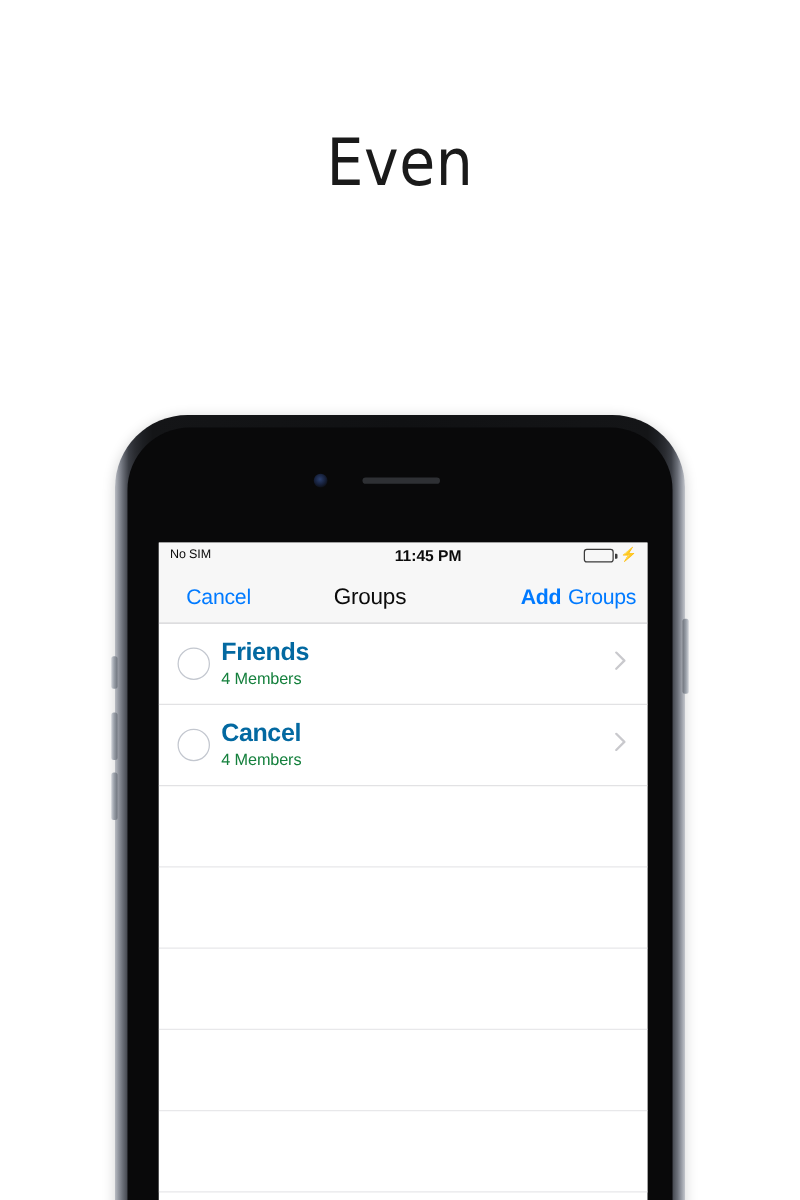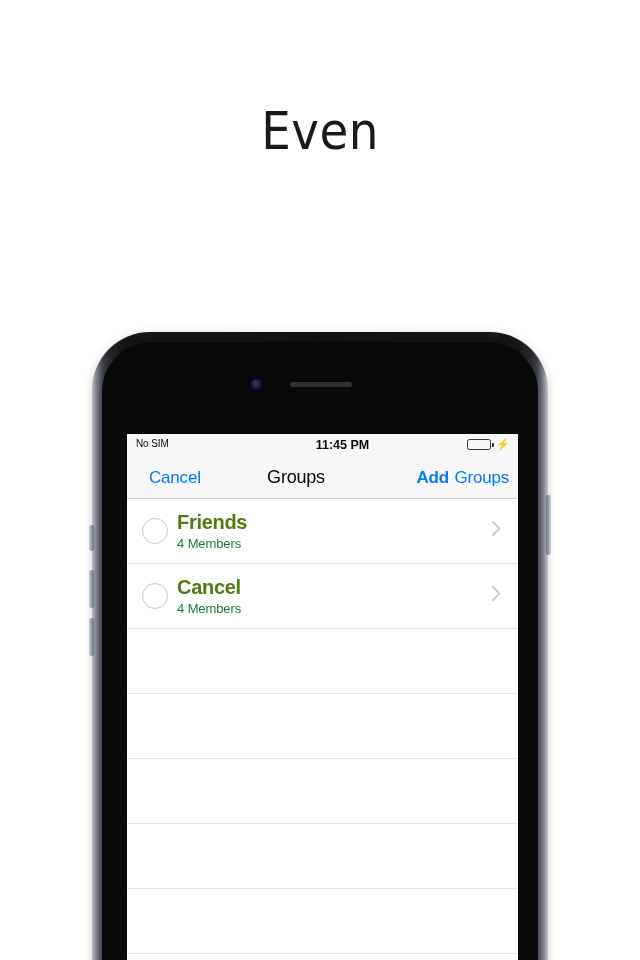--- a/index.html
+++ b/index.html
@@ -237,21 +237,21 @@
     box-sizing: border-box;
   }
   .row-text {
     position: absolute;
     left: 50px;
     top: 12px;
   }
   .row-title {
     font-size: 20px;
     font-weight: bold;
-    color: #4d7c0f;
+    color: #0369a1;
     letter-spacing: -0.3px;
     line-height: 23px;
   }
   .row-sub {
     font-size: 13px;
     color: #15803d;
     line-height: 17px;
     letter-spacing: -0.1px;
   }
   .row-chevron {

